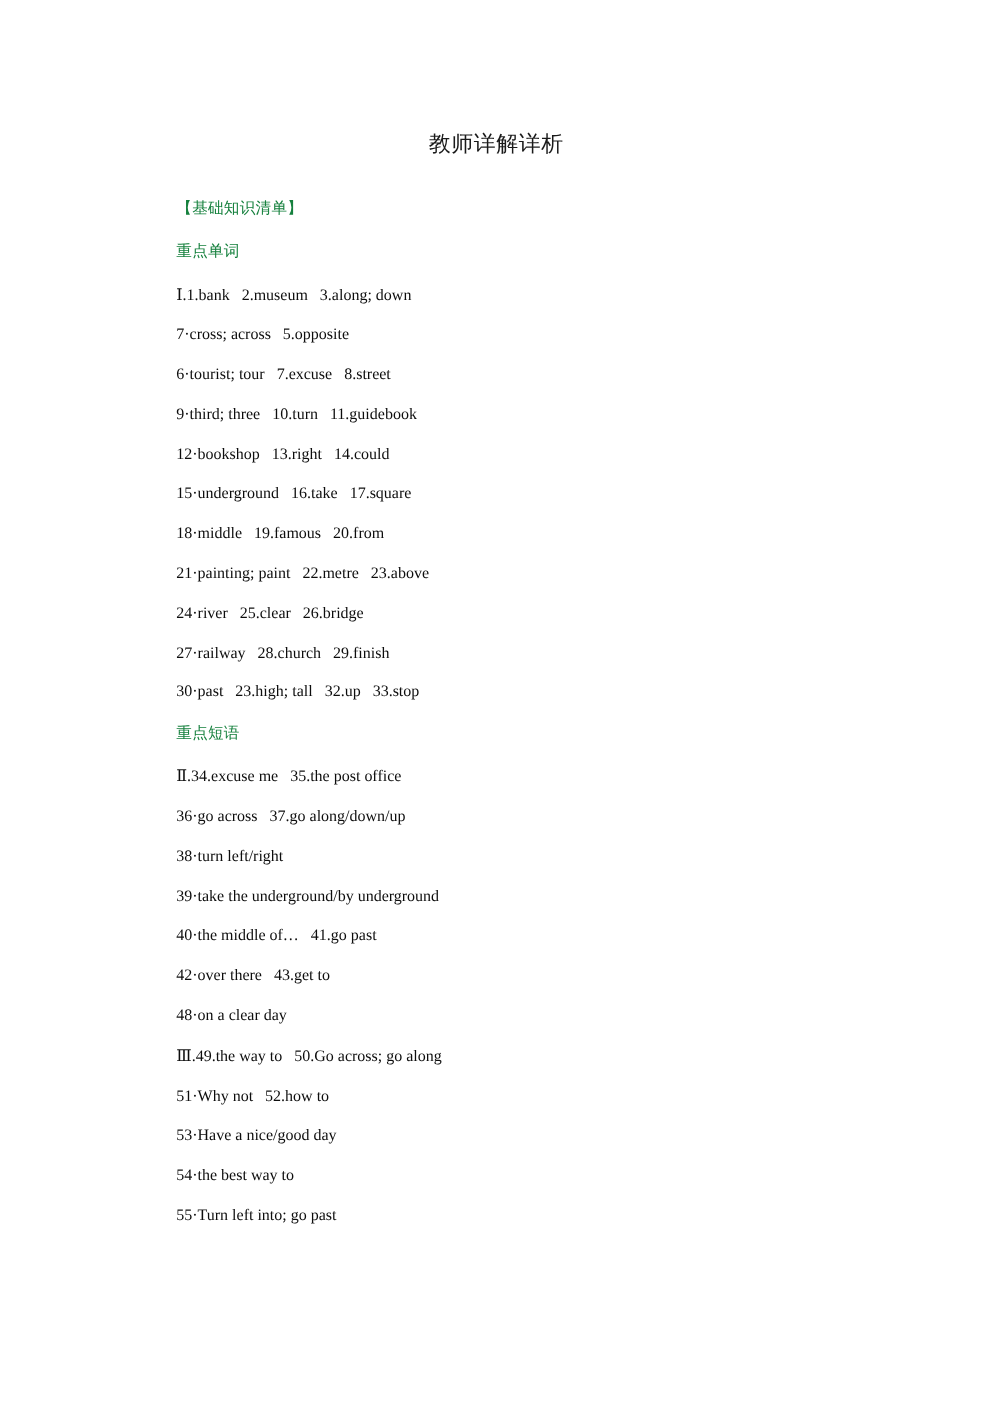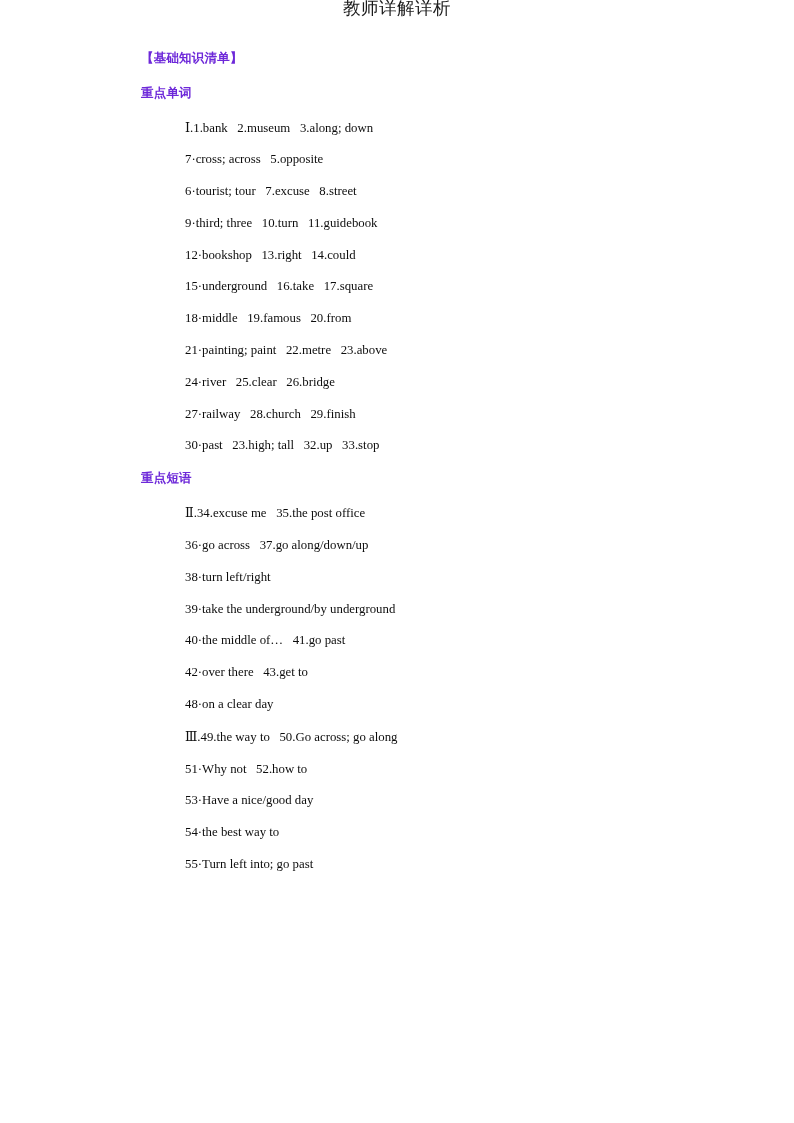--- a/index.html
+++ b/index.html
@@ -28,47 +28,47 @@
     left: 141px;
     top: 0;
     width: 512px;
   }
   .doc-title {
     text-align: center;
     font-size: 17.5px;
     line-height: 1;
     font-weight: normal;
     margin: 0;
+    padding-top: 108px;
     letter-spacing: 0.5px;
     font-family: "DejaVu Serif", "Liberation Serif", serif;
     color: #1a1a1a;
   }
   .section-head {
     font-size: 12.5px;
-    font-weight: bold;
+    font-weight: normal;
     font-family: "DejaVu Sans", "Liberation Sans", sans-serif;
-    color: #6d28d9;
+    color: #15803d;
     letter-spacing: 0.2px;
   }
   .bracket-head {
     margin-top: 32px;
   }
   .sub-head {
     margin-top: 18px;
   }
   .line {
     font-size: 12.8px;
     line-height: 1;
     color: #0d0d0d;
     white-space: pre;
     font-family: "Liberation Serif", "DejaVu Serif", serif;
   }
   .block {
     margin-top: 0;
-    margin-left: 44px;
   }
   .block .line {
     margin-top: 19px;
   }
   .sub-head + .block .line:first-child {
     margin-top: 20px;
   }
   .block .line:first-child {
     margin-top: 20px;
   }

